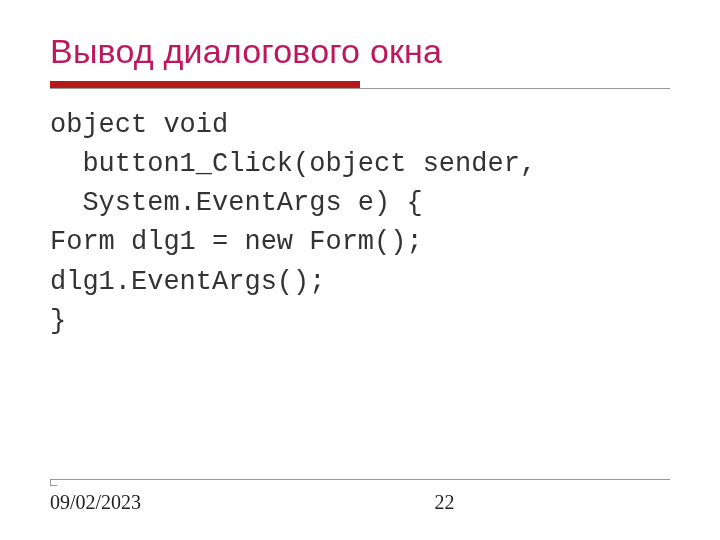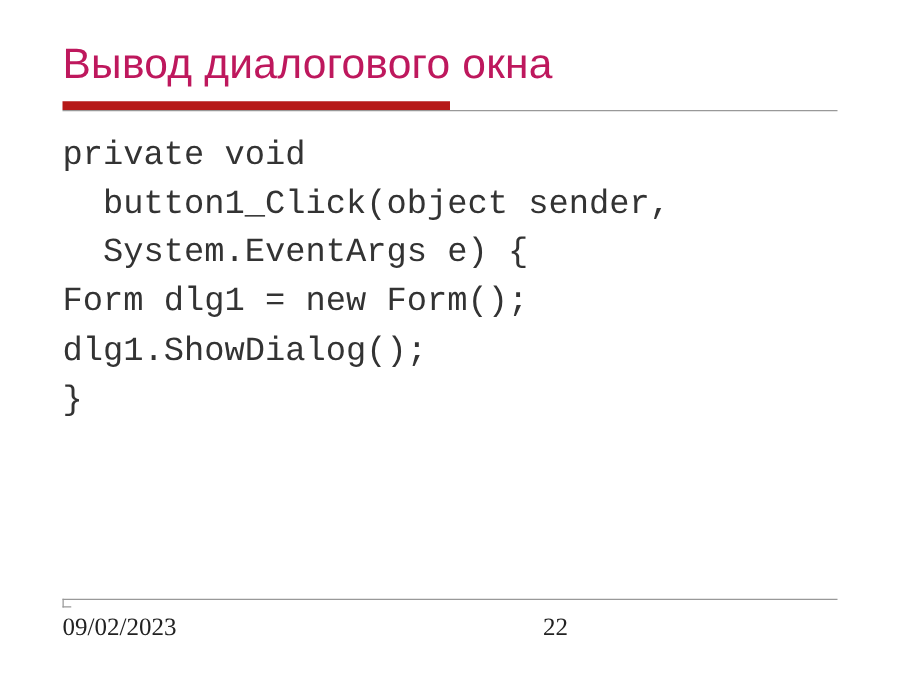--- a/index.html
+++ b/index.html
@@ -86,25 +86,25 @@
 <body>
 
 <div class="slide">
   <h1 class="title">Вывод диалогового окна</h1>
 
   <div class="divider">
     <div class="red-bar"></div>
     <div class="thin-line" style="position:absolute;top:3px;left:0;right:0;"></div>
   </div>
 
-  <div class="code-block"><span>private void</span>
+  <div class="code-block"><span>object void</span>
 <span>  button1_Click(object sender,</span>
 <span>  System.EventArgs e) {</span>
 <span>Form dlg1 = new Form();</span>
-<span>dlg1.ShowDialog();</span>
+<span>dlg1.EventArgs();</span>
 <span>}</span></div>
 
   <div class="footer-line"></div>
   <div class="footer-tick"></div>
 
   <div class="footer">
     <span>09/02/2023</span>
     <span class="page">22</span>
   </div>
 </div>

